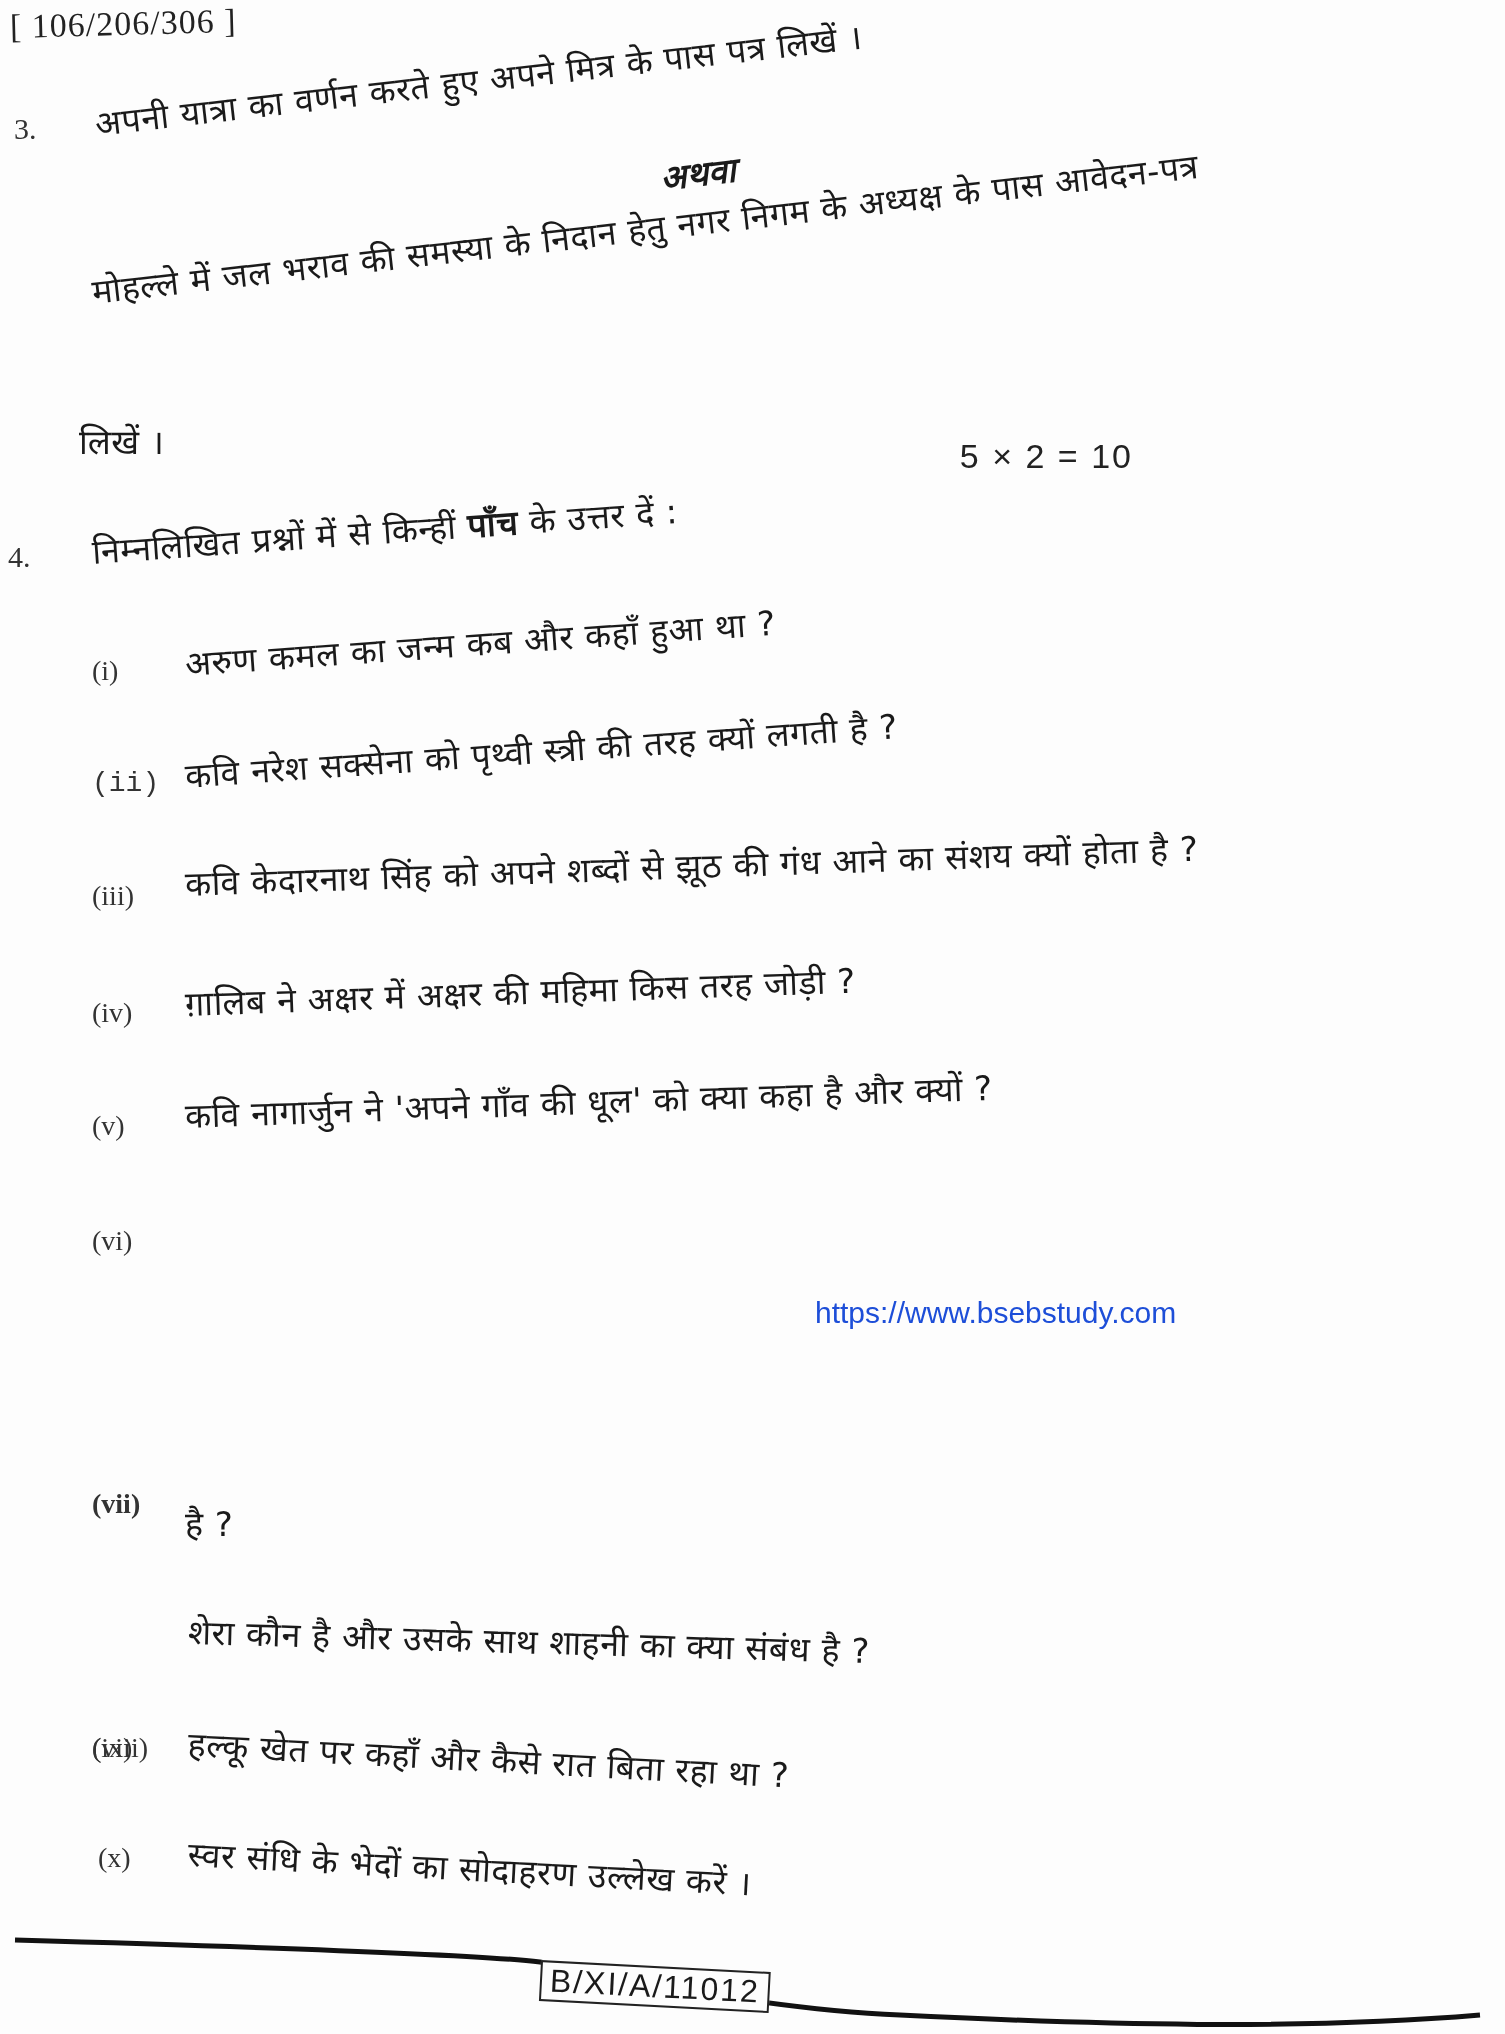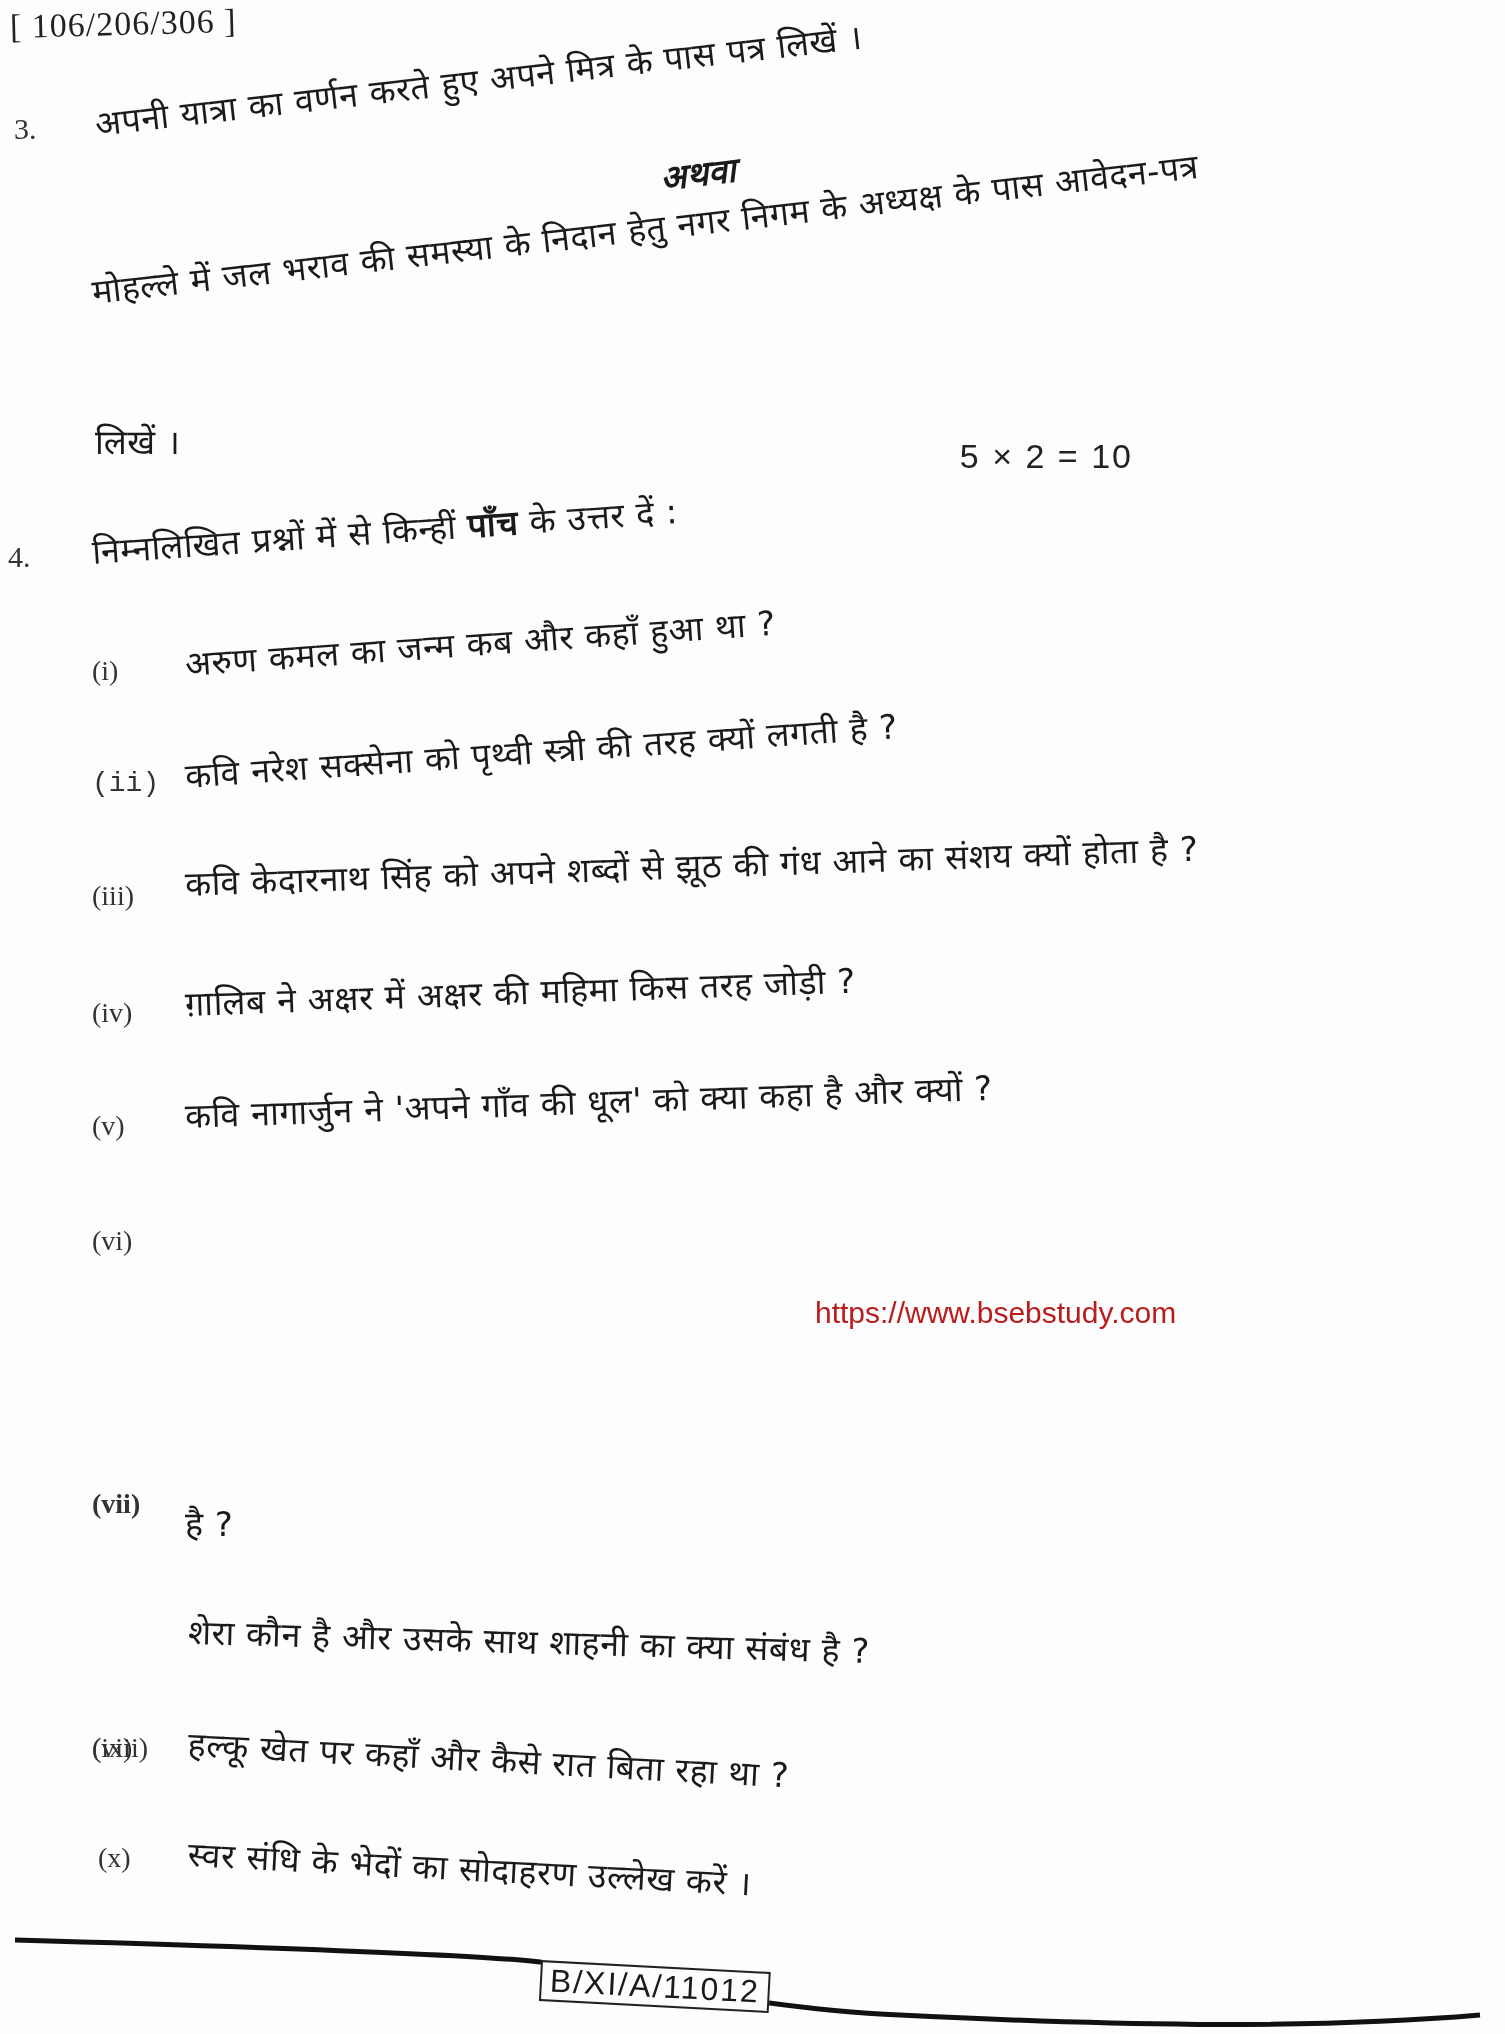--- a/index.html
+++ b/index.html
@@ -59,21 +59,21 @@
       color: #222;
     }
     .item-label {
       font-family: "Liberation Serif", serif;
       font-size: 28px;
       color: #333;
     }
     .url {
       font-family: "Liberation Sans", sans-serif;
       font-size: 30px;
-      color: #b91c1c;
+      color: #1d4ed8;
     }
     .footer-line {
       position: absolute;
       left: 0; top: 0;
       width: 1505px; height: 2034px;
       pointer-events: none;
     }
     .footer-code {
       left: 540px; top: 1960px;
       font-family: "Liberation Sans", sans-serif;
@@ -93,21 +93,21 @@
 <div class="page">
 
   <div class="abs code-header">[ 106/206/306 ]</div>
 
   <div class="abs qnum" style="left:14px; top:112px;">3.</div>
   <div class="abs hindi skew-up-strong" style="left:95px; top:100px;">अपनी यात्रा का वर्णन करते हुए अपने मित्र के पास पत्र लिखें ।</div>
 
   <div class="abs athva">अथवा</div>
 
   <div class="abs hindi skew-up-strong" style="left:92px; top:268px;">मोहल्ले में जल भराव की समस्या के निदान हेतु नगर निगम के अध्यक्ष के पास आवेदन-पत्र</div>
-  <div class="abs hindi" style="left:95px; top:418px;text-align:center;">लिखें ।</div>
+  <div class="abs hindi" style="left:79px; top:418px;text-align:center;">लिखें ।</div>
   <div class="abs marks" style="right:372px;margin-top:12px;">5 × 2 = 10</div>
 
   <div class="abs qnum" style="left:8px; top:540px;">4.</div>
   <div class="abs hindi skew-up-mid" style="left:92px; top:528px;">
     <span>निम्नलिखित प्रश्नों में से किन्हीं </span><b class="bold">पाँच</b><span> के उत्तर दें :</span>
   </div>
 
   <div class="abs item-label" style="left:92px; top:655px;">(i)</div>
   <div class="abs hindi skew-up-mid" style="left:185px; top:640px;">अरुण कमल का जन्म कब और कहाँ हुआ था ?</div>
 

